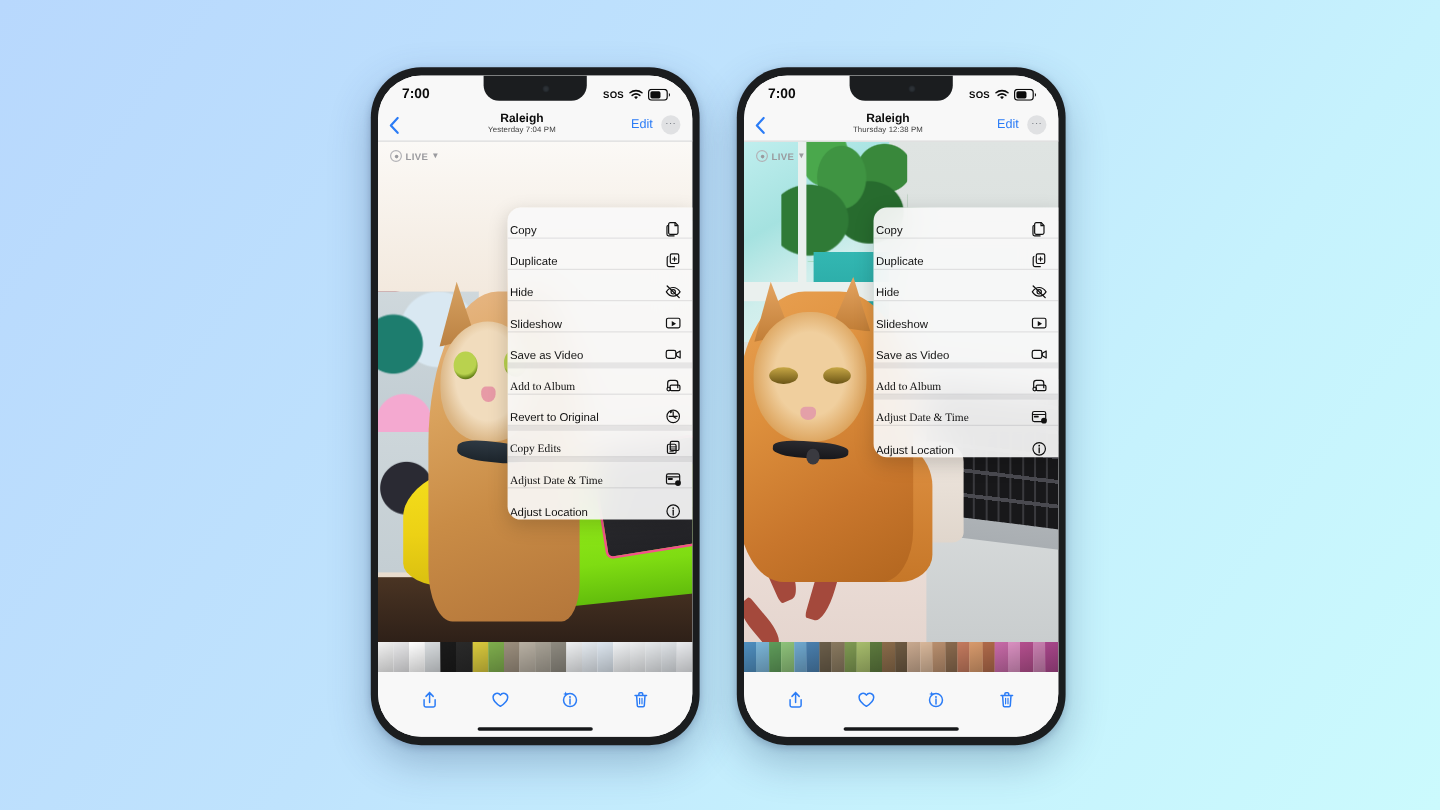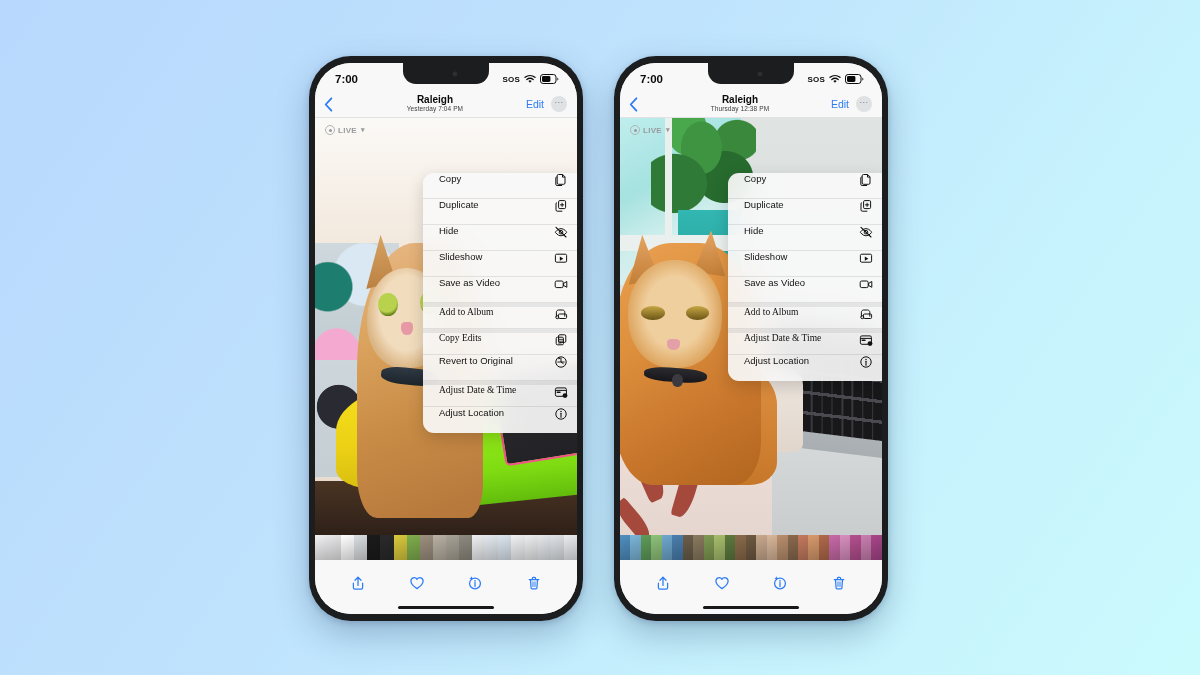--- a/index.html
+++ b/index.html
@@ -215,22 +215,22 @@
   .ctx-menu {
     position: absolute; z-index: 25;
     top: 55px; right: 0; width: 154px;
     background: rgba(248,248,248,.92);
     backdrop-filter: blur(14px);
     border-radius: 11px 0 0 11px;
     overflow: hidden;
     box-shadow: 0 5px 16px rgba(0,0,0,.17);
   }
   .ctx-item {
-    display: flex; align-items: flex-start; justify-content: space-between;
-    height: 26px; padding: 0 9px 0 16px;
+    display: flex; align-items: flex-end; justify-content: space-between;
+    height: 26px; padding: 0 9px 0 2px;
     font-size: 9.5px; color: #111;
     border-bottom: .5px solid rgba(120,120,128,.18);
   }
   .ctx-item.grp-start { border-top: 4px solid rgba(120,120,128,.14); font-family: Liberation Serif, serif; }
   .ctx-item:last-child { border-bottom: none; }
   .ctx-ic { width: 14px; height: 14px; display: flex; align-items: center; justify-content: center; color: #111; }
   .ctx-ic svg { display: block; }
 
   
   .bottom-zone {
@@ -447,33 +447,33 @@
                 </span>
               </div>
               <div class="ctx-item grp-start">
                 <span>Add to Album</span>
                 <span class="ctx-ic">
                   <svg width="14" height="14" viewBox="0 0 14 14">
                     <use href="#ic-album"></use>
                   </svg>
                 </span>
               </div>
+              <div class="ctx-item">
+                <span>Revert to Original</span>
+                <span class="ctx-ic">
+                  <svg width="14" height="14" viewBox="0 0 14 14">
+                    <use href="#ic-revert"></use>
+                  </svg>
+                </span>
+              </div>
               <div class="ctx-item grp-start">
                 <span>Copy Edits</span>
                 <span class="ctx-ic">
                   <svg width="14" height="14" viewBox="0 0 14 14">
                     <use href="#ic-copyedits"></use>
-                  </svg>
-                </span>
-              </div>
-              <div class="ctx-item">
-                <span>Revert to Original</span>
-                <span class="ctx-ic">
-                  <svg width="14" height="14" viewBox="0 0 14 14">
-                    <use href="#ic-revert"></use>
                   </svg>
                 </span>
               </div>
               <div class="ctx-item grp-start">
                 <span>Adjust Date &amp; Time</span>
                 <span class="ctx-ic">
                   <svg width="14" height="14" viewBox="0 0 14 14">
                     <use href="#ic-datetime"></use>
                   </svg>
                 </span>

